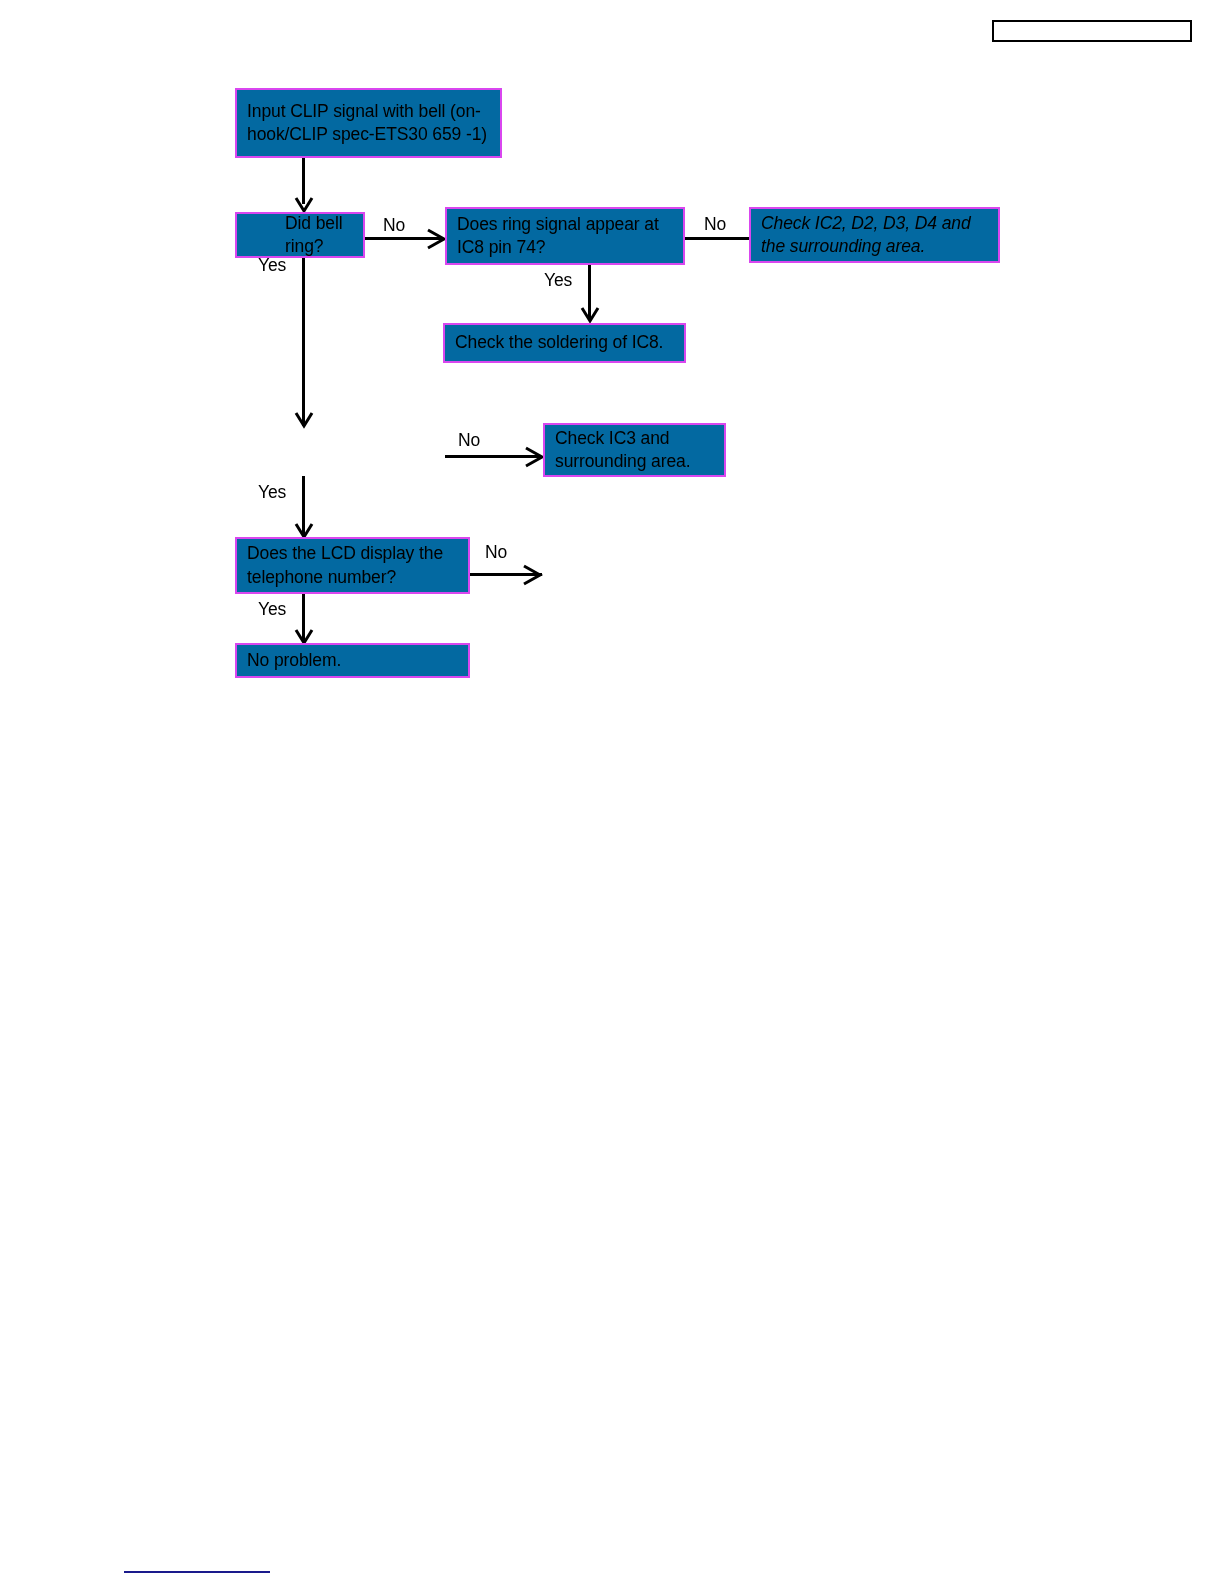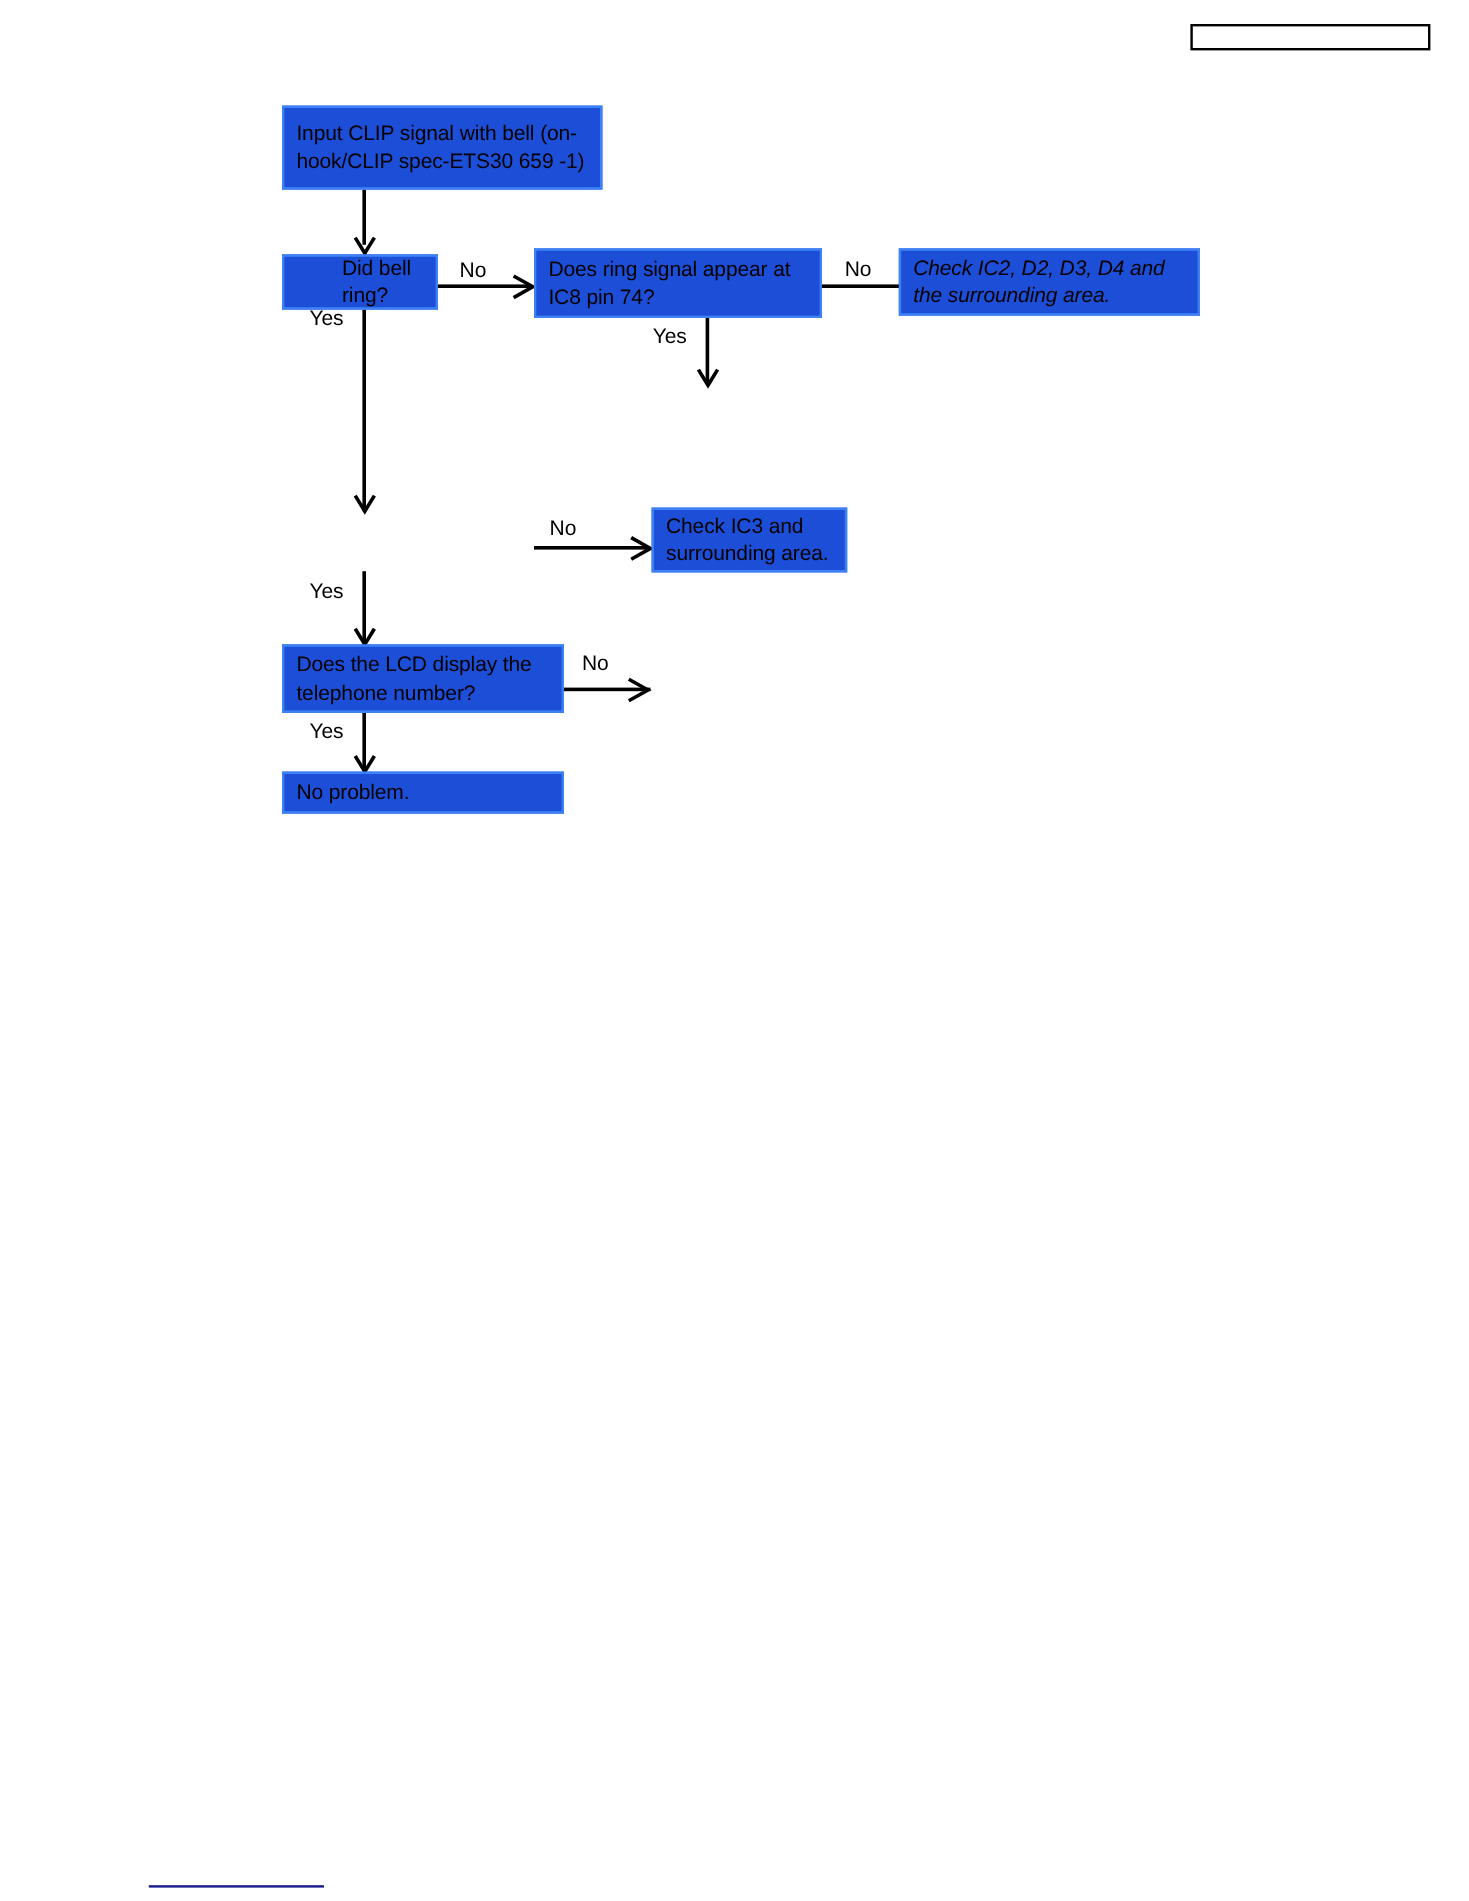--- a/index.html
+++ b/index.html
@@ -22,22 +22,22 @@
   .header-box {
     position: absolute;
     border: 2px solid #000000;
     background: #ffffff;
     box-sizing: border-box;
   }
   
   .fc-box {
     position: absolute;
     box-sizing: border-box;
-    border: 2px solid #3b82f6;
-    background: #1d4ed8;
+    border: 2px solid #d946ef;
+    background: #0369a1;
     font-size: 17.5px;
     line-height: 1.32;
     padding: 6px 9px 6px 10px;
     display: flex;
     align-items: center;
     letter-spacing: -0.1px;
   }
   .fc-box .txt {
     display: block;
     white-space: pre-line;
@@ -143,23 +143,26 @@
   <div class="fc-box" style="left:445px; top:207px; width:240px; height:58px;">
     <span class="txt">Does ring signal appear at
 IC8 pin 74?</span>
   </div>
 
   <div class="fc-box" style="left:749px; top:207px; width:251px; height:56px;font-style:italic;">
     <span class="txt">Check IC2, D2, D3, D4 and
 the surrounding area.</span>
   </div>
 
+  <div class="fc-box" style="left:443px; top:323px; width:243px; height:40px;">
+    <span class="txt">Check the soldering of IC8.</span>
+  </div>
 
 
-  <div class="fc-box" style="left:543px; top:423px; width:163px; height:54px;">
+  <div class="fc-box" style="left:543px; top:423px; width:183px; height:54px;">
     <span class="txt">Check IC3 and
 surrounding area.</span>
   </div>
 
   <div class="fc-box" style="left:235px; top:537px; width:235px; height:57px;">
     <span class="txt">Does the LCD display the
 telephone number?</span>
   </div>
 
 

